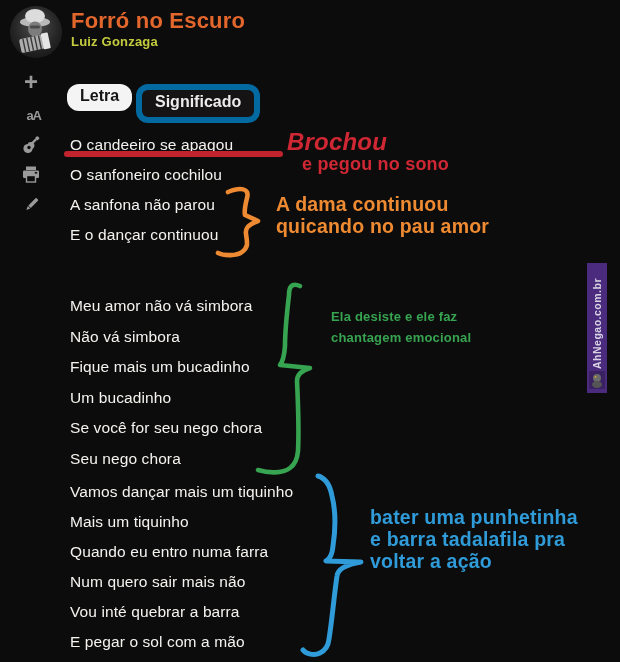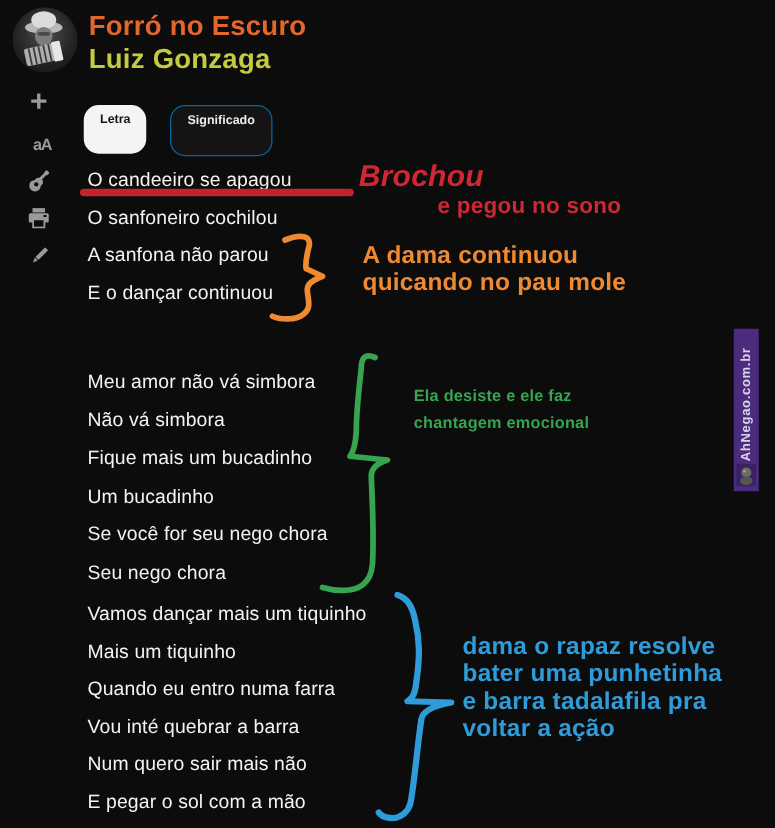--- a/index.html
+++ b/index.html
@@ -3,48 +3,48 @@
 <meta charset="utf-8">
 <style>
   html,body{margin:0;padding:0;background:#0d0c0c;}
   body{width:620px;height:662px;position:relative;overflow:hidden;
        font-family:"Liberation Sans",sans-serif;}
   .abs{position:absolute;}
 
   
   .avatar{left:9px;top:5px;width:54px;height:54px;border-radius:50%;overflow:hidden;}
   .title{left:71px;top:8px;font-size:22px;font-weight:bold;color:#e3672c;letter-spacing:.2px;}
-  .artist{left:71px;top:34px;font-size:22px;font-weight:bold;color:#c3cc3f;letter-spacing:.2px;}
+  .artist{left:71px;top:34px;font-size:13px;font-weight:bold;color:#c3cc3f;letter-spacing:.2px;}
 
   
   .side-icon{left:21px;width:20px;text-align:center;color:#9a9a9a;cursor:pointer;}
   .si-add{top:72px;font-size:24px;font-weight:bold;line-height:20px;}
   .si-font{top:108px;font-size:13px;font-weight:bold;letter-spacing:-1px;text-align:right;}
   .si-guitar{top:136px;}
   .si-print{top:166px;}
   .si-edit{top:196px;}
 
   
-  .tab{top:84px;height:39px;line-height:23px;padding:0 13px;border-radius:12px;
-       font-size:10px;font-weight:bold;cursor:pointer;}
+  .tab{top:84px;height:27px;line-height:23px;padding:0 13px;border-radius:12px;
+       font-size:16px;font-weight:bold;cursor:pointer;}
   .tab-letra{left:67px;background:#f4f4f4;color:#151515;}
-  .tab-sig{left:136px;background:#151313;color:#ececec;border:1px solid #0369a1;}
+  .tab-sig{left:136px;background:#151313;color:#ececec;border:6px solid #0369a1;}
 
   
   .verse{left:70px;color:#f5f3f0;font-size:15.5px;letter-spacing:.1px;}
   .verse1{top:130px;line-height:30px;}
   .verse2{top:291px;line-height:30.5px;}
   .verse3{top:477px;line-height:30px;}
 
   
   .red-underline{left:64px;top:151px;width:219px;height:6px;background:#c2242e;border-radius:3px;}
   .ann{font-weight:bold;letter-spacing:.2px;}
   .red-title{left:287px;top:128px;font-size:24px;color:#cf2733;font-style:italic;}
-  .red-sub{left:302px;top:154px;font-size:18px;color:#cf2733;margin-left:48px;}
-  .orange-text{left:290px;top:193px;font-size:19.5px;line-height:22px;color:#ee8a31;}
+  .red-sub{left:302px;top:154px;font-size:18px;color:#cf2733;}
+  .orange-text{left:276px;top:193px;font-size:19.5px;line-height:22px;color:#ee8a31;}
   .green-text{left:331px;top:306px;font-size:13px;line-height:21px;color:#36a450;}
   .blue-text{left:370px;top:506px;font-size:19.5px;line-height:22px;color:#2f9bd8;}
   .brace{pointer-events:none;}
   .brace path{fill:none;stroke-linecap:round;stroke-linejoin:round;}
   .orange-brace{left:212px;top:184px;}
   .green-brace{left:252px;top:280px;}
   .blue-brace{left:296px;top:470px;}
 
   
   .watermark{left:587px;top:263px;width:20px;height:130px;background:#4b2b7e;
@@ -133,50 +133,49 @@
   <div>Fique mais um bucadinho</div>
   <div>Um bucadinho</div>
   <div>Se você for seu nego chora</div>
   <div>Seu nego chora</div>
 </div>
 
 <div class="abs verse verse3">
   <div>Vamos dançar mais um tiquinho</div>
   <div>Mais um tiquinho</div>
   <div>Quando eu entro numa farra</div>
+  <div>Num quero sair mais não</div>
   <div>Vou inté quebrar a barra</div>
-  <div>Num quero sair mais não</div>
   <div>E pegar o sol com a mão</div>
 </div>
 
 <div class="abs red-underline"></div>
 <div class="abs ann red-title">Brochou</div>
 <div class="abs ann red-sub">e pegou no sono</div>
 
 <svg class="abs brace orange-brace" width="52" height="76" viewBox="0 0 52 76">
   <path d="M 16 8 C 28 3 38 4 35 14 C 33 22 32 27 33 31 L 46 37 C 36 41 33 44 34 50 C 35 58 37 63 30 68 C 25 72 12 72 6 69" stroke="#ee8a31" stroke-width="4.6"></path>
 </svg>
 <div class="abs ann orange-text">
   <div>A dama continuou</div>
-  <div>quicando no pau mole</div>
+  <div>quicando no pau amor</div>
 </div>
 
 <svg class="abs brace green-brace" width="64" height="198" viewBox="0 0 64 198">
   <path d="M 48 6 C 39 2 37 8 37 15 C 35 32 33 50 33 66 Q 32 80 28 85 L 58 88 Q 45 92 45 101 C 46 122 47 152 46 171 Q 45 183 38 188 C 30 194 16 193 6 190" stroke="#36a450" stroke-width="4.6"></path>
 </svg>
 <div class="abs ann green-text">
   <div>Ela desiste e ele faz</div>
   <div>chantagem emocional</div>
 </div>
 
 <svg class="abs brace blue-brace" width="70" height="190" viewBox="0 0 70 190">
   <path d="M 22 6 C 29 8 34 15 36 26 C 40 42 40 56 37 76 Q 36 88 30 91 L 65 92 Q 42 96 41 106 C 38 126 36 151 33 169 Q 32 179 24 183 C 18 186 10 184 7 180" stroke="#2f9bd8" stroke-width="5"></path>
 </svg>
 <div class="abs ann blue-text">
-  <div>dama o rapaz resolve</div>
   <div>bater uma punhetinha</div>
   <div>e barra tadalafila pra</div>
   <div>voltar a ação</div>
 </div>
 
 <div class="abs watermark">
   <span>AhNegao.com.br</span>
   <svg class="wm-mascot" width="16" height="18" viewBox="0 0 16 18">
     <rect x="0" y="0" width="16" height="18" fill="#3a2162"></rect>
     <circle cx="8" cy="7" r="4" fill="#6b6b6b"></circle>

